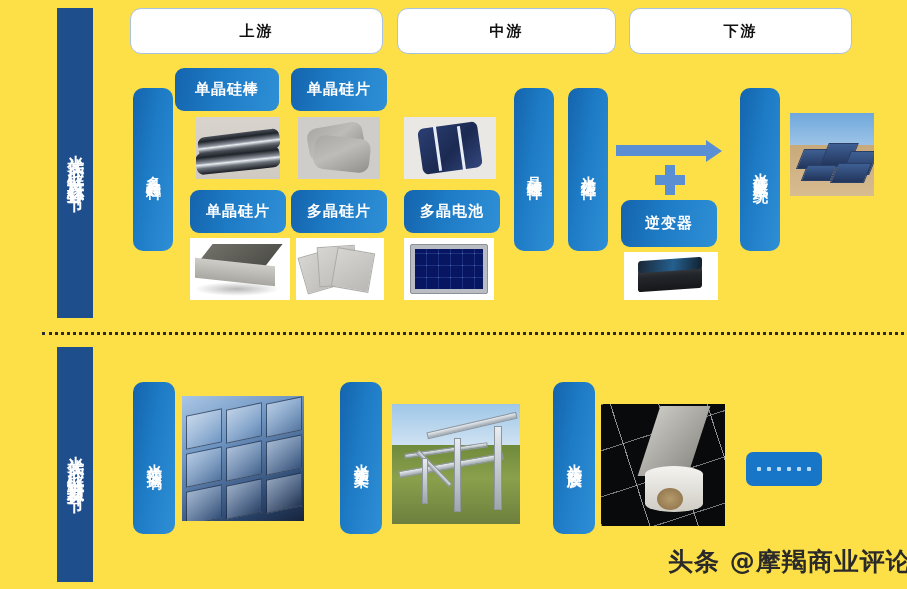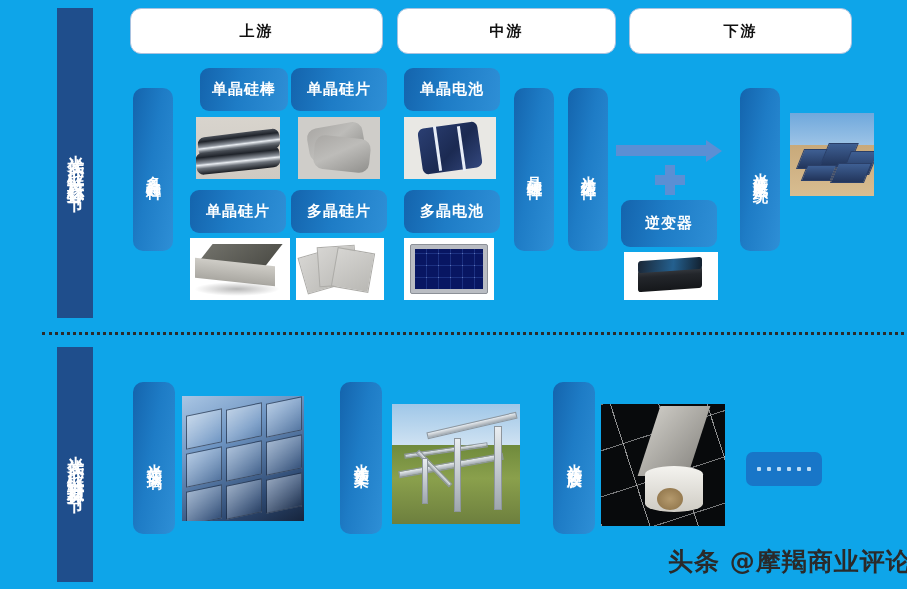--- a/index.html
+++ b/index.html
@@ -3,21 +3,21 @@
 <meta charset="utf-8">
 <title>光伏产业链图</title>
 <style>
   * { box-sizing: border-box; margin: 0; padding: 0; }
   html, body {
     width: 907px; height: 589px;
     background: #ffffff;
     font-family: "Liberation Sans", "DejaVu Sans", sans-serif;
     overflow: hidden;
   }
-  #root { position: relative; width: 907px; height: 589px; background:#0ea5e9; }
+  #root { position: relative; width: 907px; height: 589px; background:#fde047; }
 
   
   .side-banner {
     position: absolute;
     background: #1F4E8C;
     color: #ffffff;
     writing-mode: vertical-rl;
     text-orientation: upright;
     display: flex;
     align-items: center;
@@ -228,28 +228,25 @@
     <span>中游</span>
   </div>
   <div class="stage-pill" style="left:629px; top:8px; width:223px; height:46px;font-family:Liberation Serif, serif;">
     <span>下游</span>
   </div>
 
   <div class="blue-box vert grad" style="left:133px; top:88px; width:40px; height:163px;">
     <span>多晶硅料</span>
   </div>
 
-  <div class="blue-box grad" style="left:200px; top:68px; width:88px; height:43px;justify-content:center;">
+  <div class="blue-box grad" style="left:175px; top:68px; width:104px; height:43px;justify-content:center;">
     <span>单晶硅棒</span>
   </div>
   <div class="blue-box grad" style="left:291px; top:68px; width:96px; height:43px;">
     <span>单晶硅片</span>
-  </div>
-  <div class="blue-box grad" style="left:404px; top:68px; width:96px; height:43px;">
-    <span>单晶电池</span>
   </div>
 
   <div class="thumb ph-rods" style="left:196px; top:117px; width:84px; height:62px;">
     <div class="rod" style="left:2px; top:16px; width:82px; height:20px; transform:rotate(-7deg);"></div>
     <div class="rod" style="left:0px; top:32px; width:84px; height:22px; transform:rotate(-6deg);"></div>
   </div>
 
   <div class="thumb ph-wafer" style="left:298px; top:117px; width:82px; height:62px;">
     <div class="pl" style="left:10px; top:8px;  width:56px; height:34px; transform:rotate(-10deg);"></div>
     <div class="pl" style="left:16px; top:20px; width:56px; height:34px; transform:rotate(6deg);"></div>

